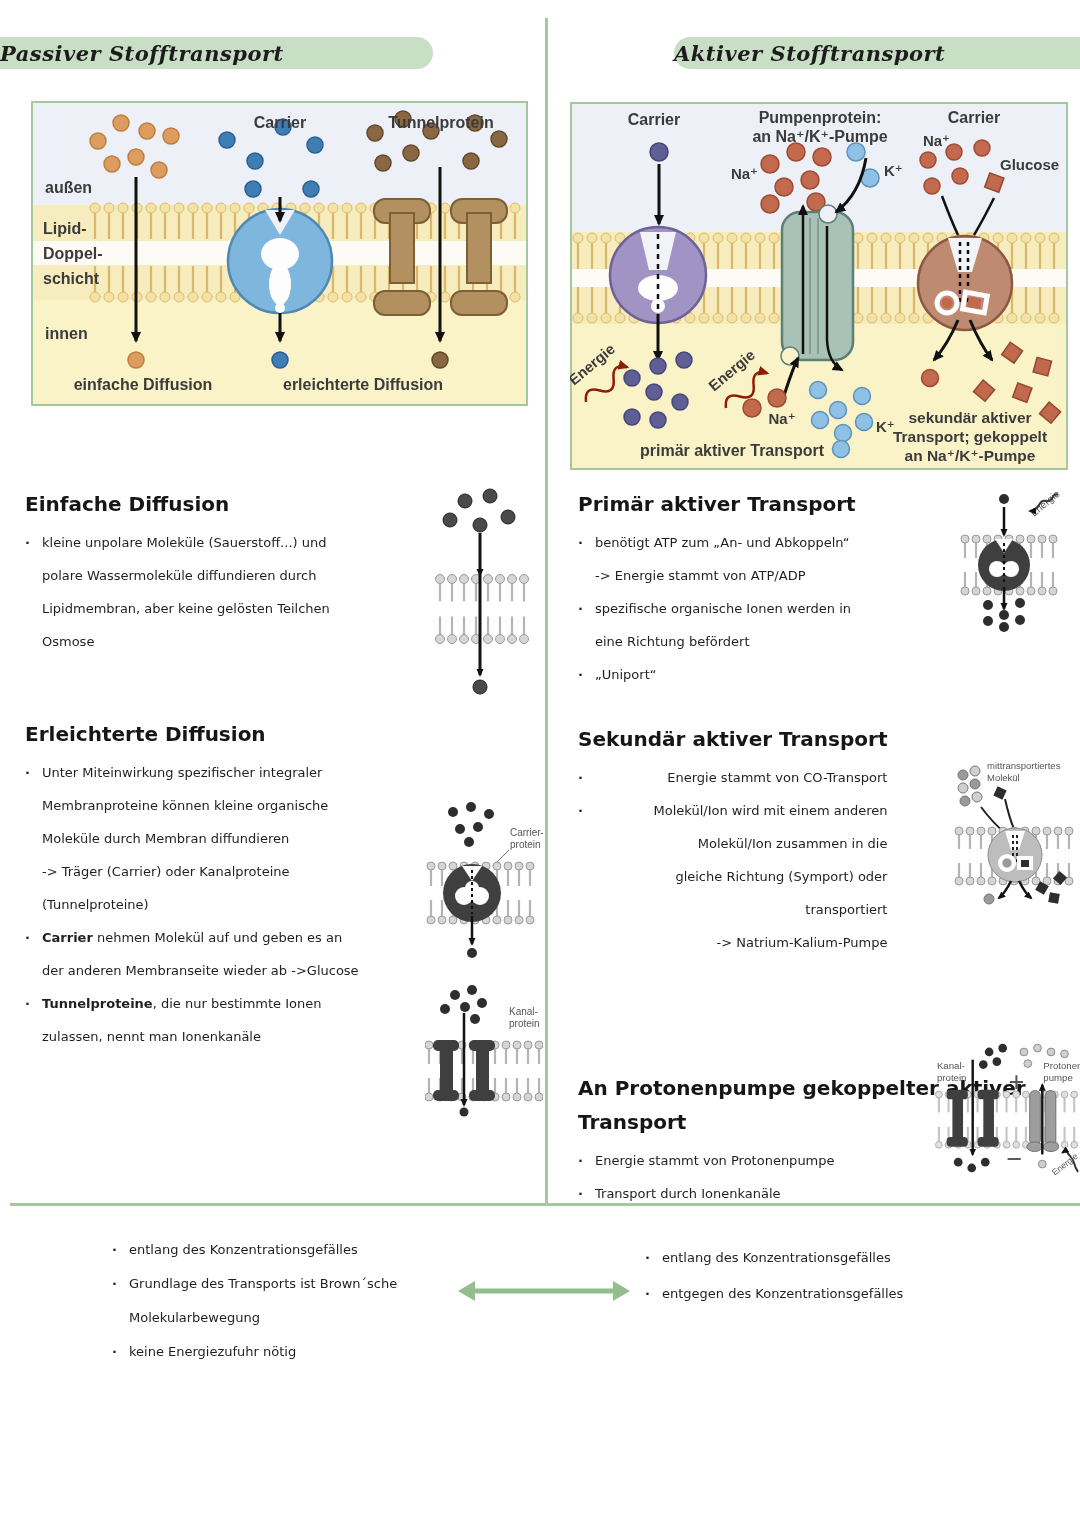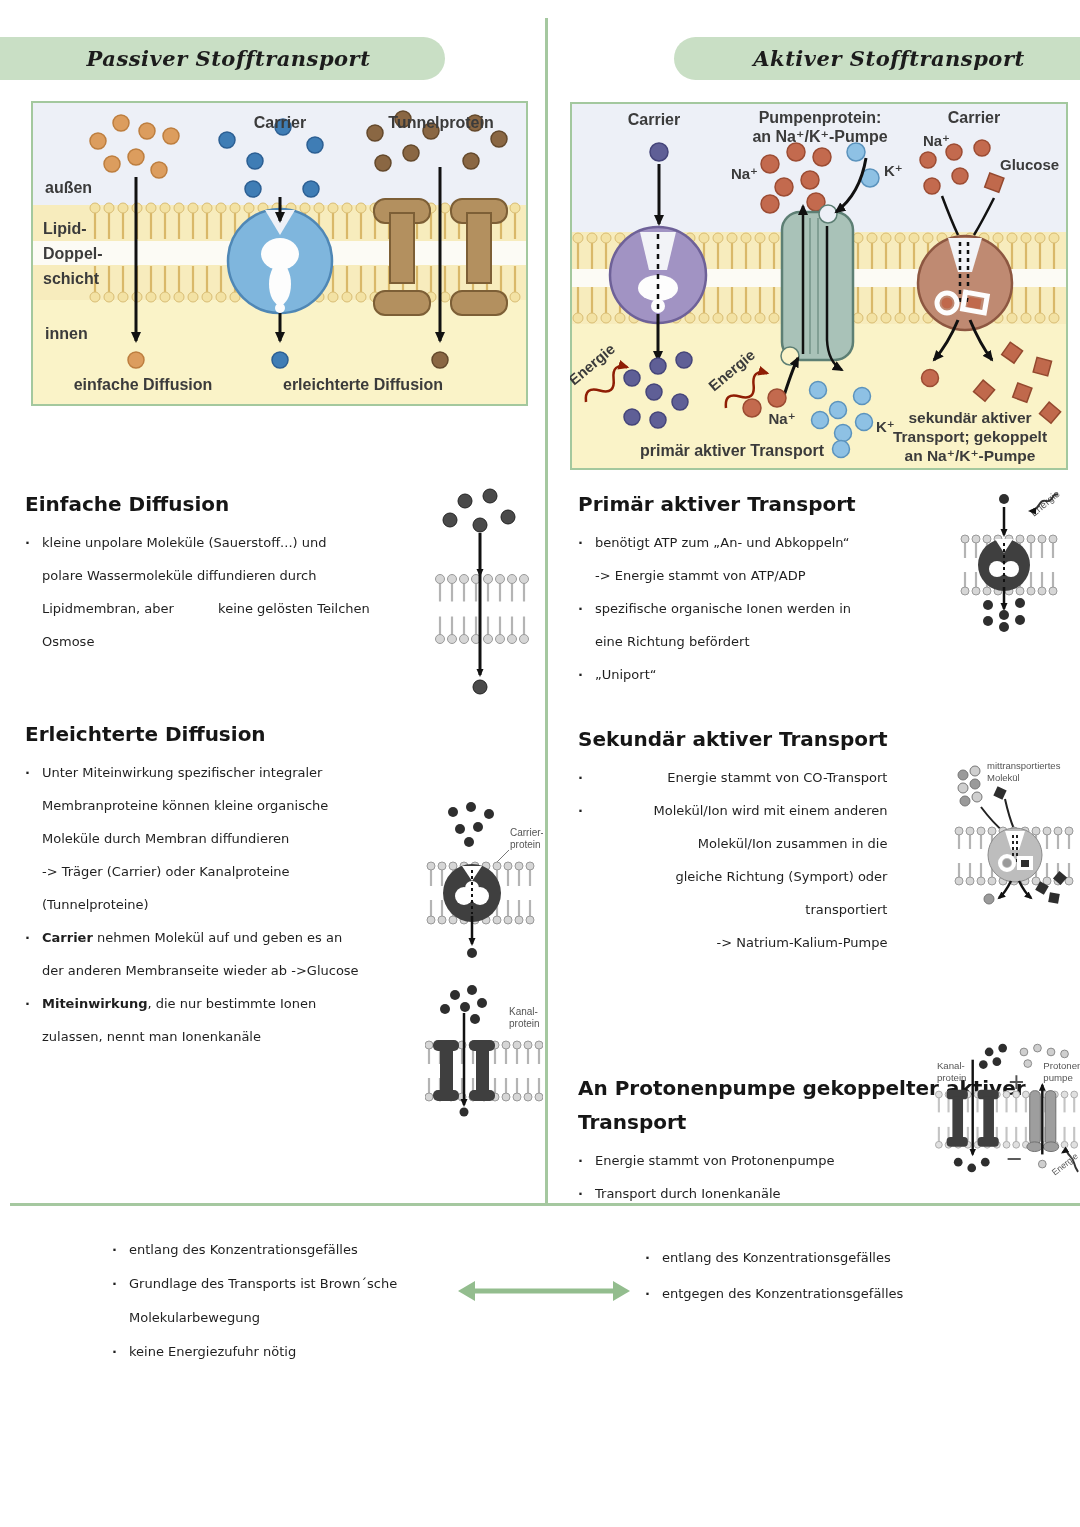--- a/index.html
+++ b/index.html
@@ -4,38 +4,38 @@
 <style>
   html,body{margin:0;padding:0;}
   body{
     width:1080px;height:1527px;position:relative;background:#ffffff;
     font-family:"DejaVu Sans","Liberation Sans",sans-serif;color:#1f1f1f;
     overflow:hidden;
   }
   .abs{position:absolute;}
   
   .pill{
-    position:absolute;top:37px;height:43px;background:#c9dfc5;
-    display:flex;align-items:center;justify-content:center;
+    position:absolute;top:37px;height:32px;background:#c9dfc5;
+    display:flex;align-items:center;
     font-family:"DejaVu Serif","Liberation Serif",serif;
-    font-style:italic;font-weight:600;font-size:21px;color:#1c1c1c;letter-spacing:.5px;padding-left:12px;
+    font-style:italic;font-weight:600;font-size:21px;color:#1c1c1c;letter-spacing:.5px;
   }
   #pill-left{left:0;width:433px;border-radius:0 22px 22px 0;}
   #pill-right{left:674px;width:406px;border-radius:22px 0 0 22px;}
   
   .vline{position:absolute;left:545px;top:18px;width:3px;height:1188px;background:#a5c8a0;}
   .hline{position:absolute;left:10px;top:1203px;width:1070px;height:3px;background:#a5c8a0;}
   svg text{font-family:"Liberation Sans","DejaVu Sans",sans-serif;fill:#3b3b3b;font-weight:600;}
   
   .sec{position:absolute;}
   .sec .h{font-size:20px;font-weight:bold;line-height:25px;margin-bottom:9px;color:#161616;}
   .ln{position:relative;padding-left:17px;font-size:13px;line-height:33px;white-space:nowrap;}
   .ln.blt::before{content:"·";position:absolute;left:0;top:0;font-weight:bold;}
   .ln b{font-weight:bold;}
-  .ln .ul{margin-left:40px;}
+  .ln .ul{}
   .bots .ln{line-height:34px;}
   .botsr .ln{line-height:36px;}
   .thumb{position:absolute;}
   .thumb text{font-weight:400;fill:#555;}
 </style>
 </head>
 <body>
 
 <div id="pill-left" class="pill">
   <span>Passiver Stofftransport</span>
@@ -532,21 +532,21 @@
 
 <div class="sec" style="left:25px;top:722px;">
   <div class="h">Erleichterte Diffusion</div>
   <div class="ln blt"><span>Unter Miteinwirkung spezifischer integraler</span></div>
   <div class="ln"><span>Membranproteine können kleine organische</span></div>
   <div class="ln"><span>Moleküle durch Membran diffundieren</span></div>
   <div class="ln"><span>-&gt; Träger (Carrier) oder Kanalproteine</span></div>
   <div class="ln"><span>(Tunnelproteine)</span></div>
   <div class="ln blt"><b>Carrier</b><span> nehmen Molekül auf und geben es an</span></div>
   <div class="ln"><span>der anderen Membranseite wieder ab -&gt;Glucose</span></div>
-  <div class="ln blt"><b>Miteinwirkung</b><span>, die nur bestimmte Ionen</span></div>
+  <div class="ln blt"><b>Tunnelproteine</b><span>, die nur bestimmte Ionen</span></div>
   <div class="ln"><span>zulassen, nennt man Ionenkanäle</span></div>
 </div>
 
 <div class="sec" style="left:578px;top:492px;">
   <div class="h">Primär aktiver Transport</div>
   <div class="ln blt"><span>benötigt ATP zum „An- und Abkoppeln“</span></div>
   <div class="ln"><span>-&gt; Energie stammt von ATP/ADP</span></div>
   <div class="ln blt"><span>spezifische organische Ionen werden in</span></div>
   <div class="ln"><span>eine Richtung befördert</span></div>
   <div class="ln blt"><span>„Uniport“</span></div>

